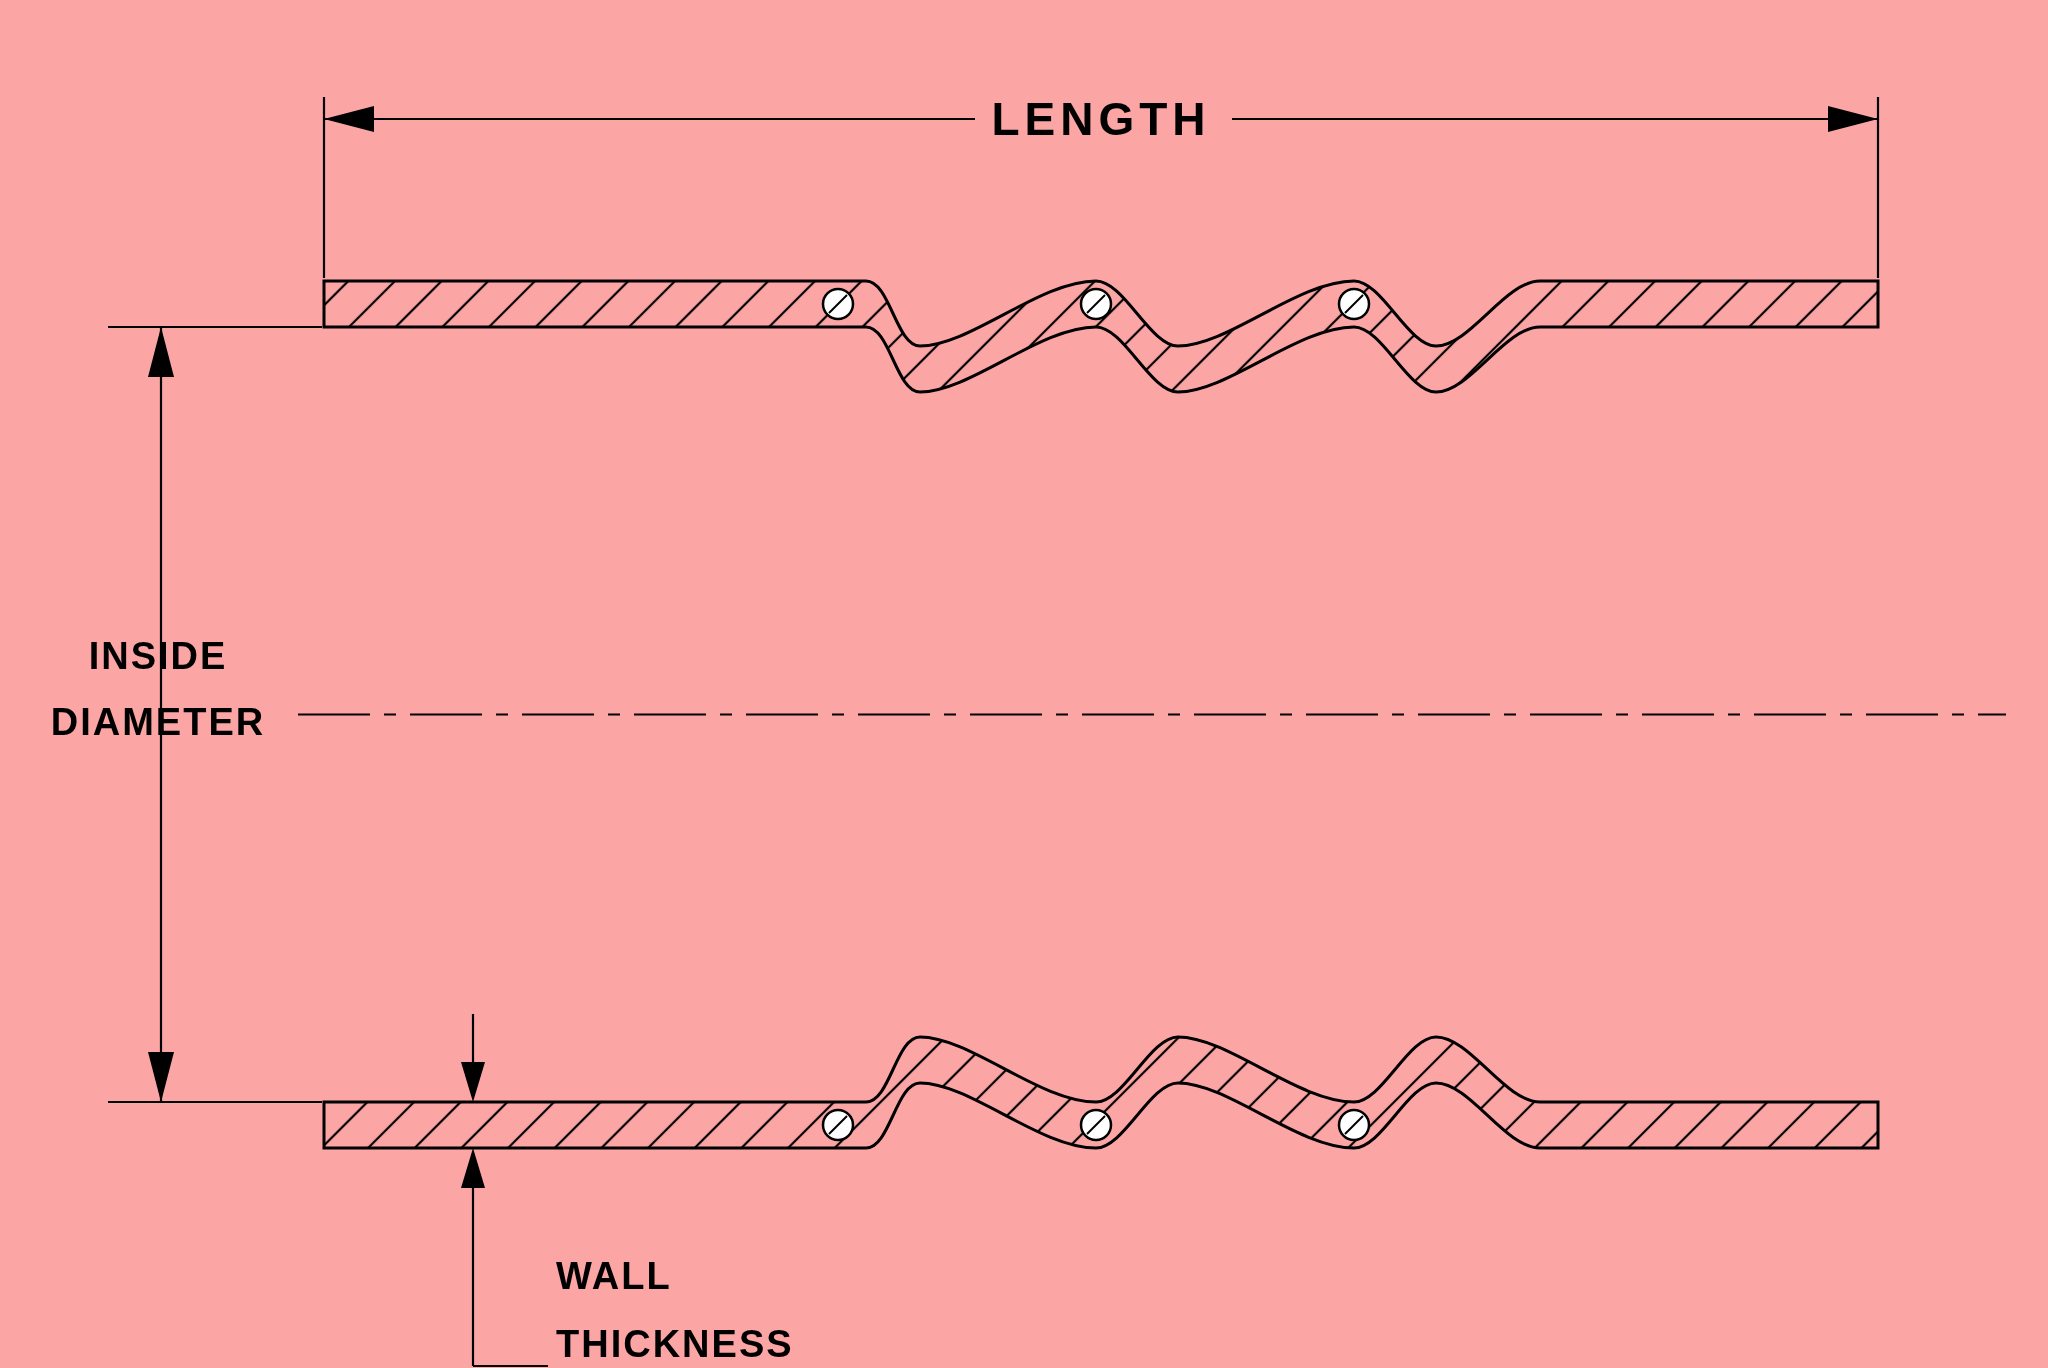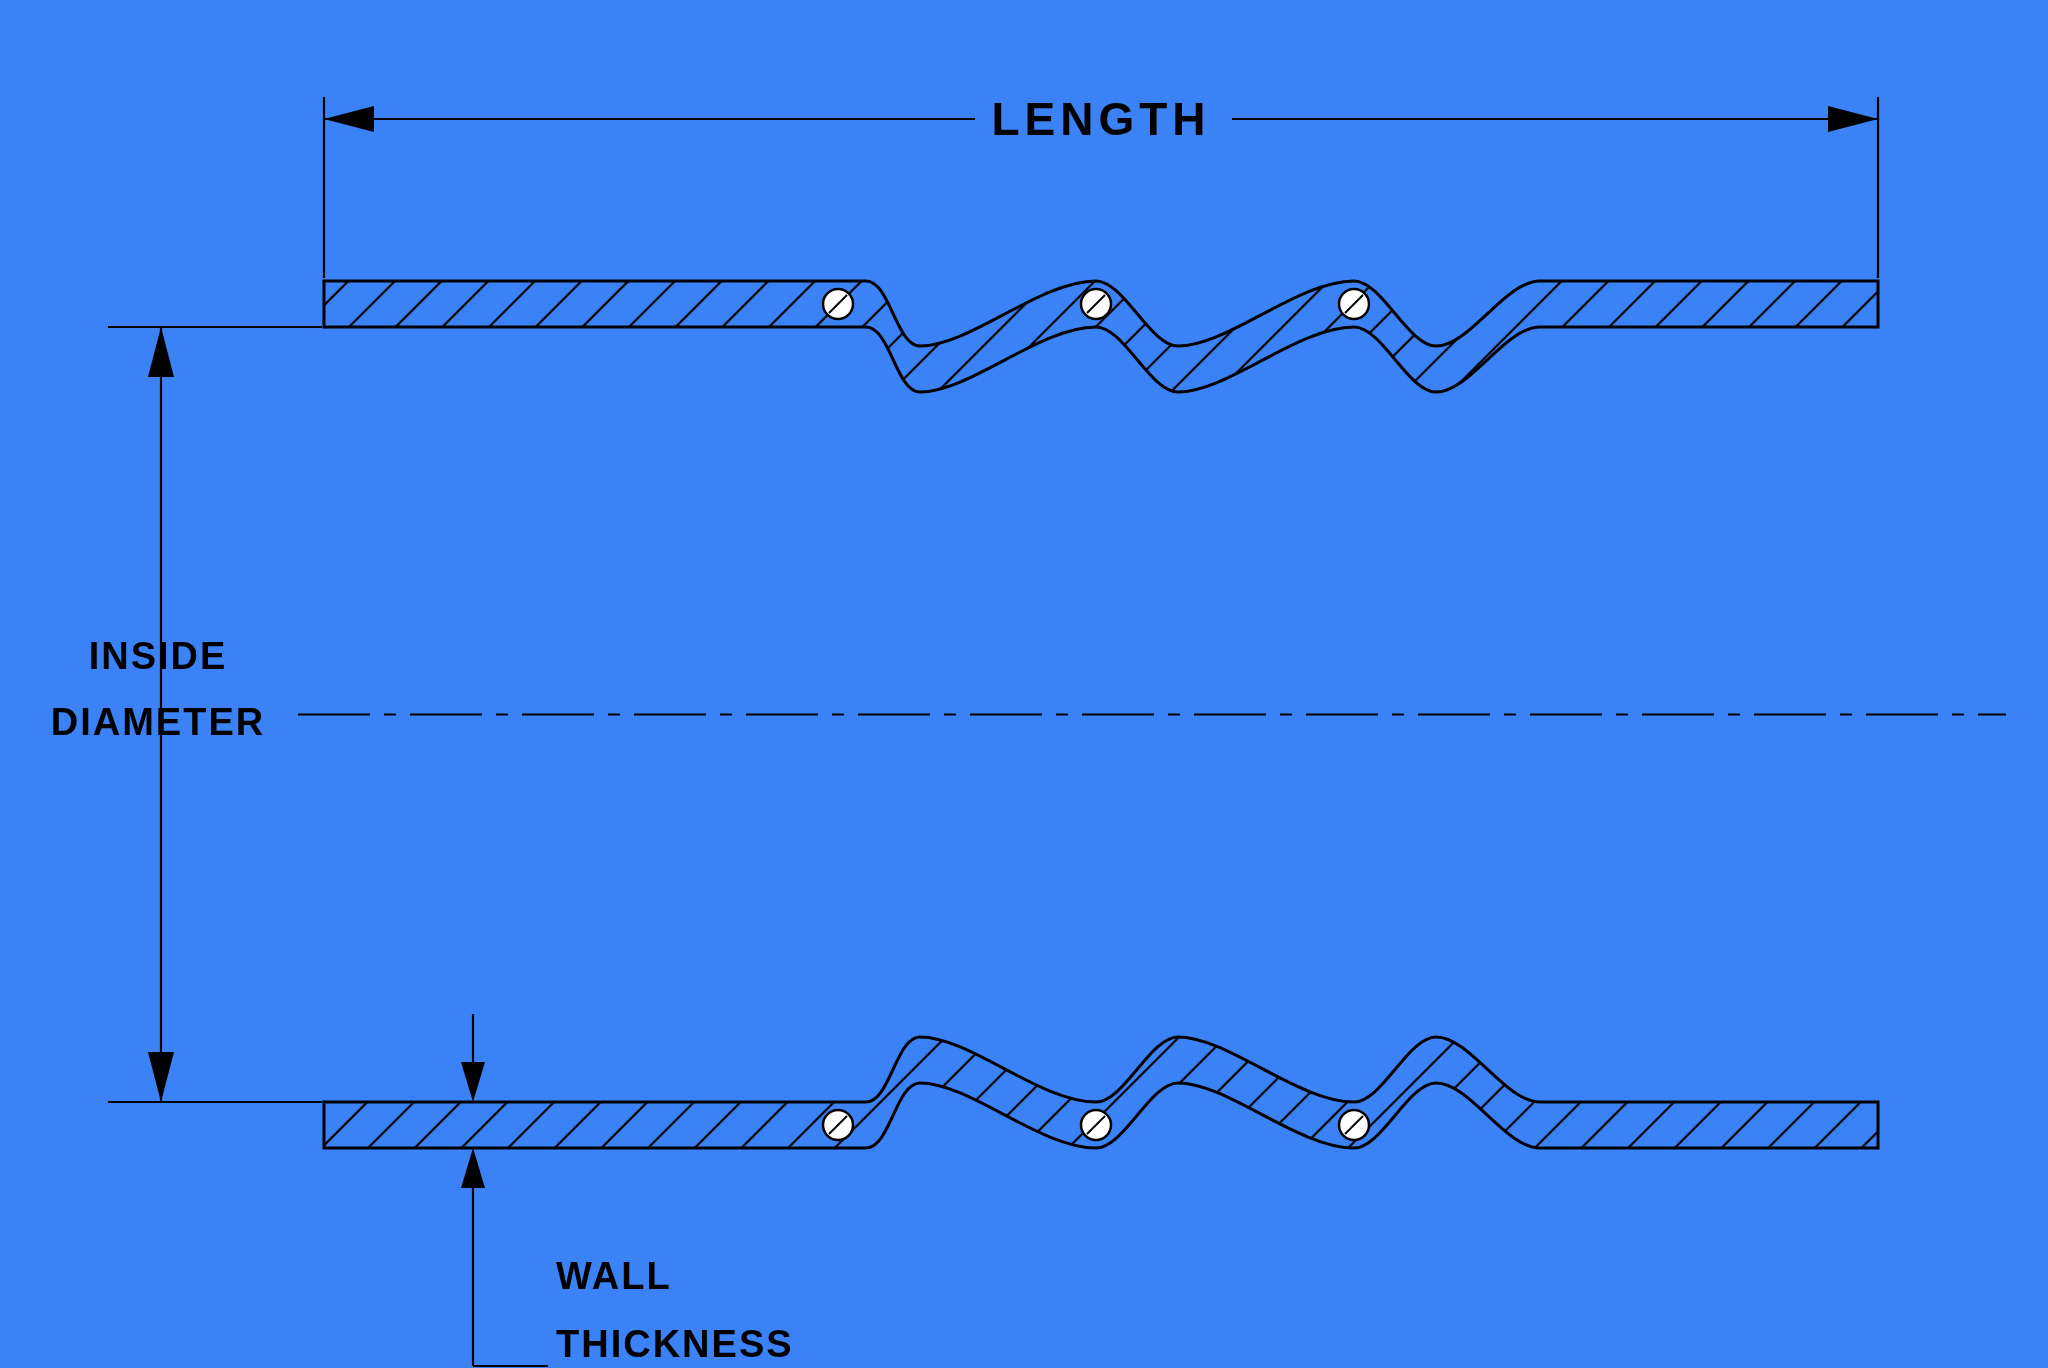--- a/index.html
+++ b/index.html
@@ -1,19 +1,19 @@
 <!DOCTYPE html>
 <html><head>
 <meta charset="utf-8">
 <style>
   html,body{margin:0;padding:0;background:#ffffff;}
   .stage{
     position:relative;
     width:2048px;height:1368px;
-    background:#3b82f6;
+    background:#fca5a5;
     overflow:hidden;
     font-family:"Liberation Sans",sans-serif;
   }
   svg{position:absolute;left:0;top:0;}
   .outline{fill:url(#hatch);stroke:#000;stroke-width:3;}
   .thin{stroke:#000;stroke-width:2.2;fill:none;}
   .arrow{fill:#000;stroke:none;}
   .ring{fill:#ffffff;stroke:#000;stroke-width:2.5;}
   .ringline{stroke:#000;stroke-width:2;}
   .lbl{font-family:"Liberation Sans",sans-serif;font-weight:bold;fill:#000;}

